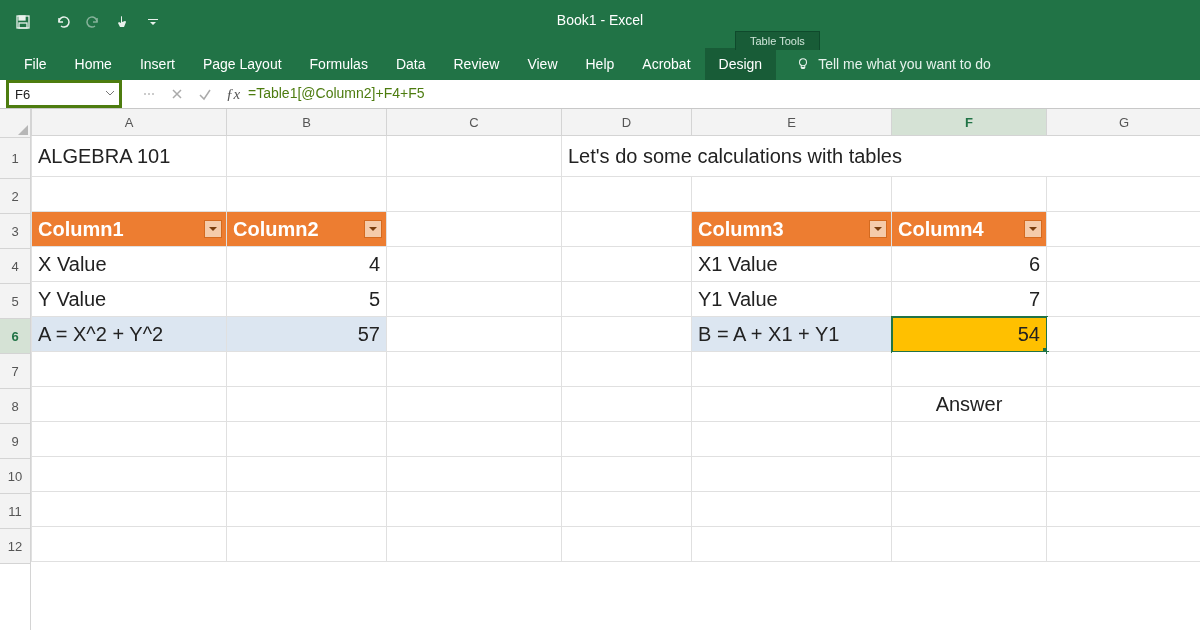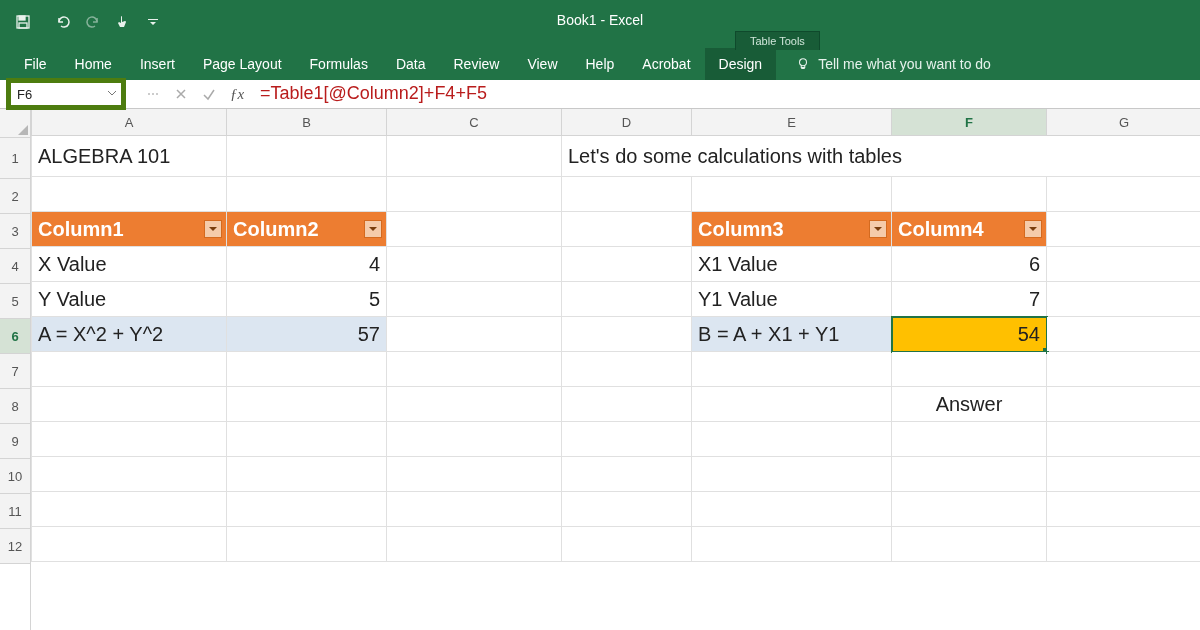--- a/index.html
+++ b/index.html
@@ -11,27 +11,27 @@
   .tb-center{position:absolute;left:0;right:0;top:12px;height:44px;display:flex;align-items:flex-start;justify-content:center;pointer-events:none}
   .tb-title{font-size:14px;color:#fff}
   .tabletools{position:absolute;left:735px;top:0;height:44px;display:flex;align-items:flex-end;padding-top:6px}
   .tabletools span{background:#185c37;color:#d0e6da;font-size:11px;padding:3px 14px;border:1px solid #0f4a2c;border-bottom:none}
   .ribbon-tabs{background:#217346;height:36px;display:flex;align-items:flex-end;color:#fff;font-size:14px;padding-left:10px}
   .rtab{padding:8px 14px 8px;cursor:pointer}
   .rtab.context{background:#185c37}
   .tellme{margin-left:20px;display:flex;align-items:center;gap:8px;color:#e6f2ec;font-size:14px;padding-bottom:8px}
   .tellme svg{width:14px;height:14px}
   .fbar{height:28px;border-bottom:1px solid #c8c8c8;display:flex;align-items:center;background:#fff}
-  .namebox{width:98px;height:22px;margin:0 0 0 6px;border:5px solid #4d7c0f;display:flex;align-items:center;padding:0 6px;font-size:13px;position:relative}
+  .namebox{width:98px;height:22px;margin:0 0 0 6px;border:3px solid #4d7c0f;display:flex;align-items:center;padding:0 6px;font-size:13px;position:relative}
   .namebox .dd{position:absolute;right:4px;top:5px}
   .fbar-icons{display:flex;align-items:flex-start;gap:10px;margin-left:18px}
   .fbar-icons .ic{width:18px;height:18px;display:flex;align-items:center;justify-content:center;color:#777}
   .fbar-icons .ic svg{width:14px;height:14px}
   .fbar-icons .fx{font-style:italic;font-family:"Times New Roman",serif;font-size:15px;color:#555}
-  .formula-input{flex:1;margin-left:14px;font-size:18px;color:#b91c1c;padding-bottom:2px}
+  .formula-input{flex:1;margin-left:6px;font-size:14px;color:#4d7c0f;padding-bottom:2px}
   .sheet{display:flex;height:calc(630px - 44px - 36px - 28px);}
   .rowhdrs{width:30px;display:flex;flex-direction:column;border-right:1px solid #d4d4d4}
   .corner{height:24px;background:#f3f3f3;border-bottom:1px solid #d4d4d4;display:flex;align-items:flex-end;justify-content:flex-end;padding:2px}
   .corner svg{width:10px;height:10px;fill:#b7b7b7}
   .rh{flex:0 0 34px;background:#f3f3f3;border-bottom:1px solid #d4d4d4;display:flex;align-items:center;justify-content:center;font-size:13px;color:#555}
   .rh.r1{flex:0 0 40px}
   .rh.sel{background:#d5e2d5;color:#217346;font-weight:600}
   .gridwrap{flex:1;overflow:hidden}
   table.grid{border-collapse:collapse;table-layout:fixed;width:1170px}
   table.grid th{height:24px;background:#f3f3f3;border:1px solid #d4d4d4;border-top:none;font-weight:400;font-size:13px;color:#555}

